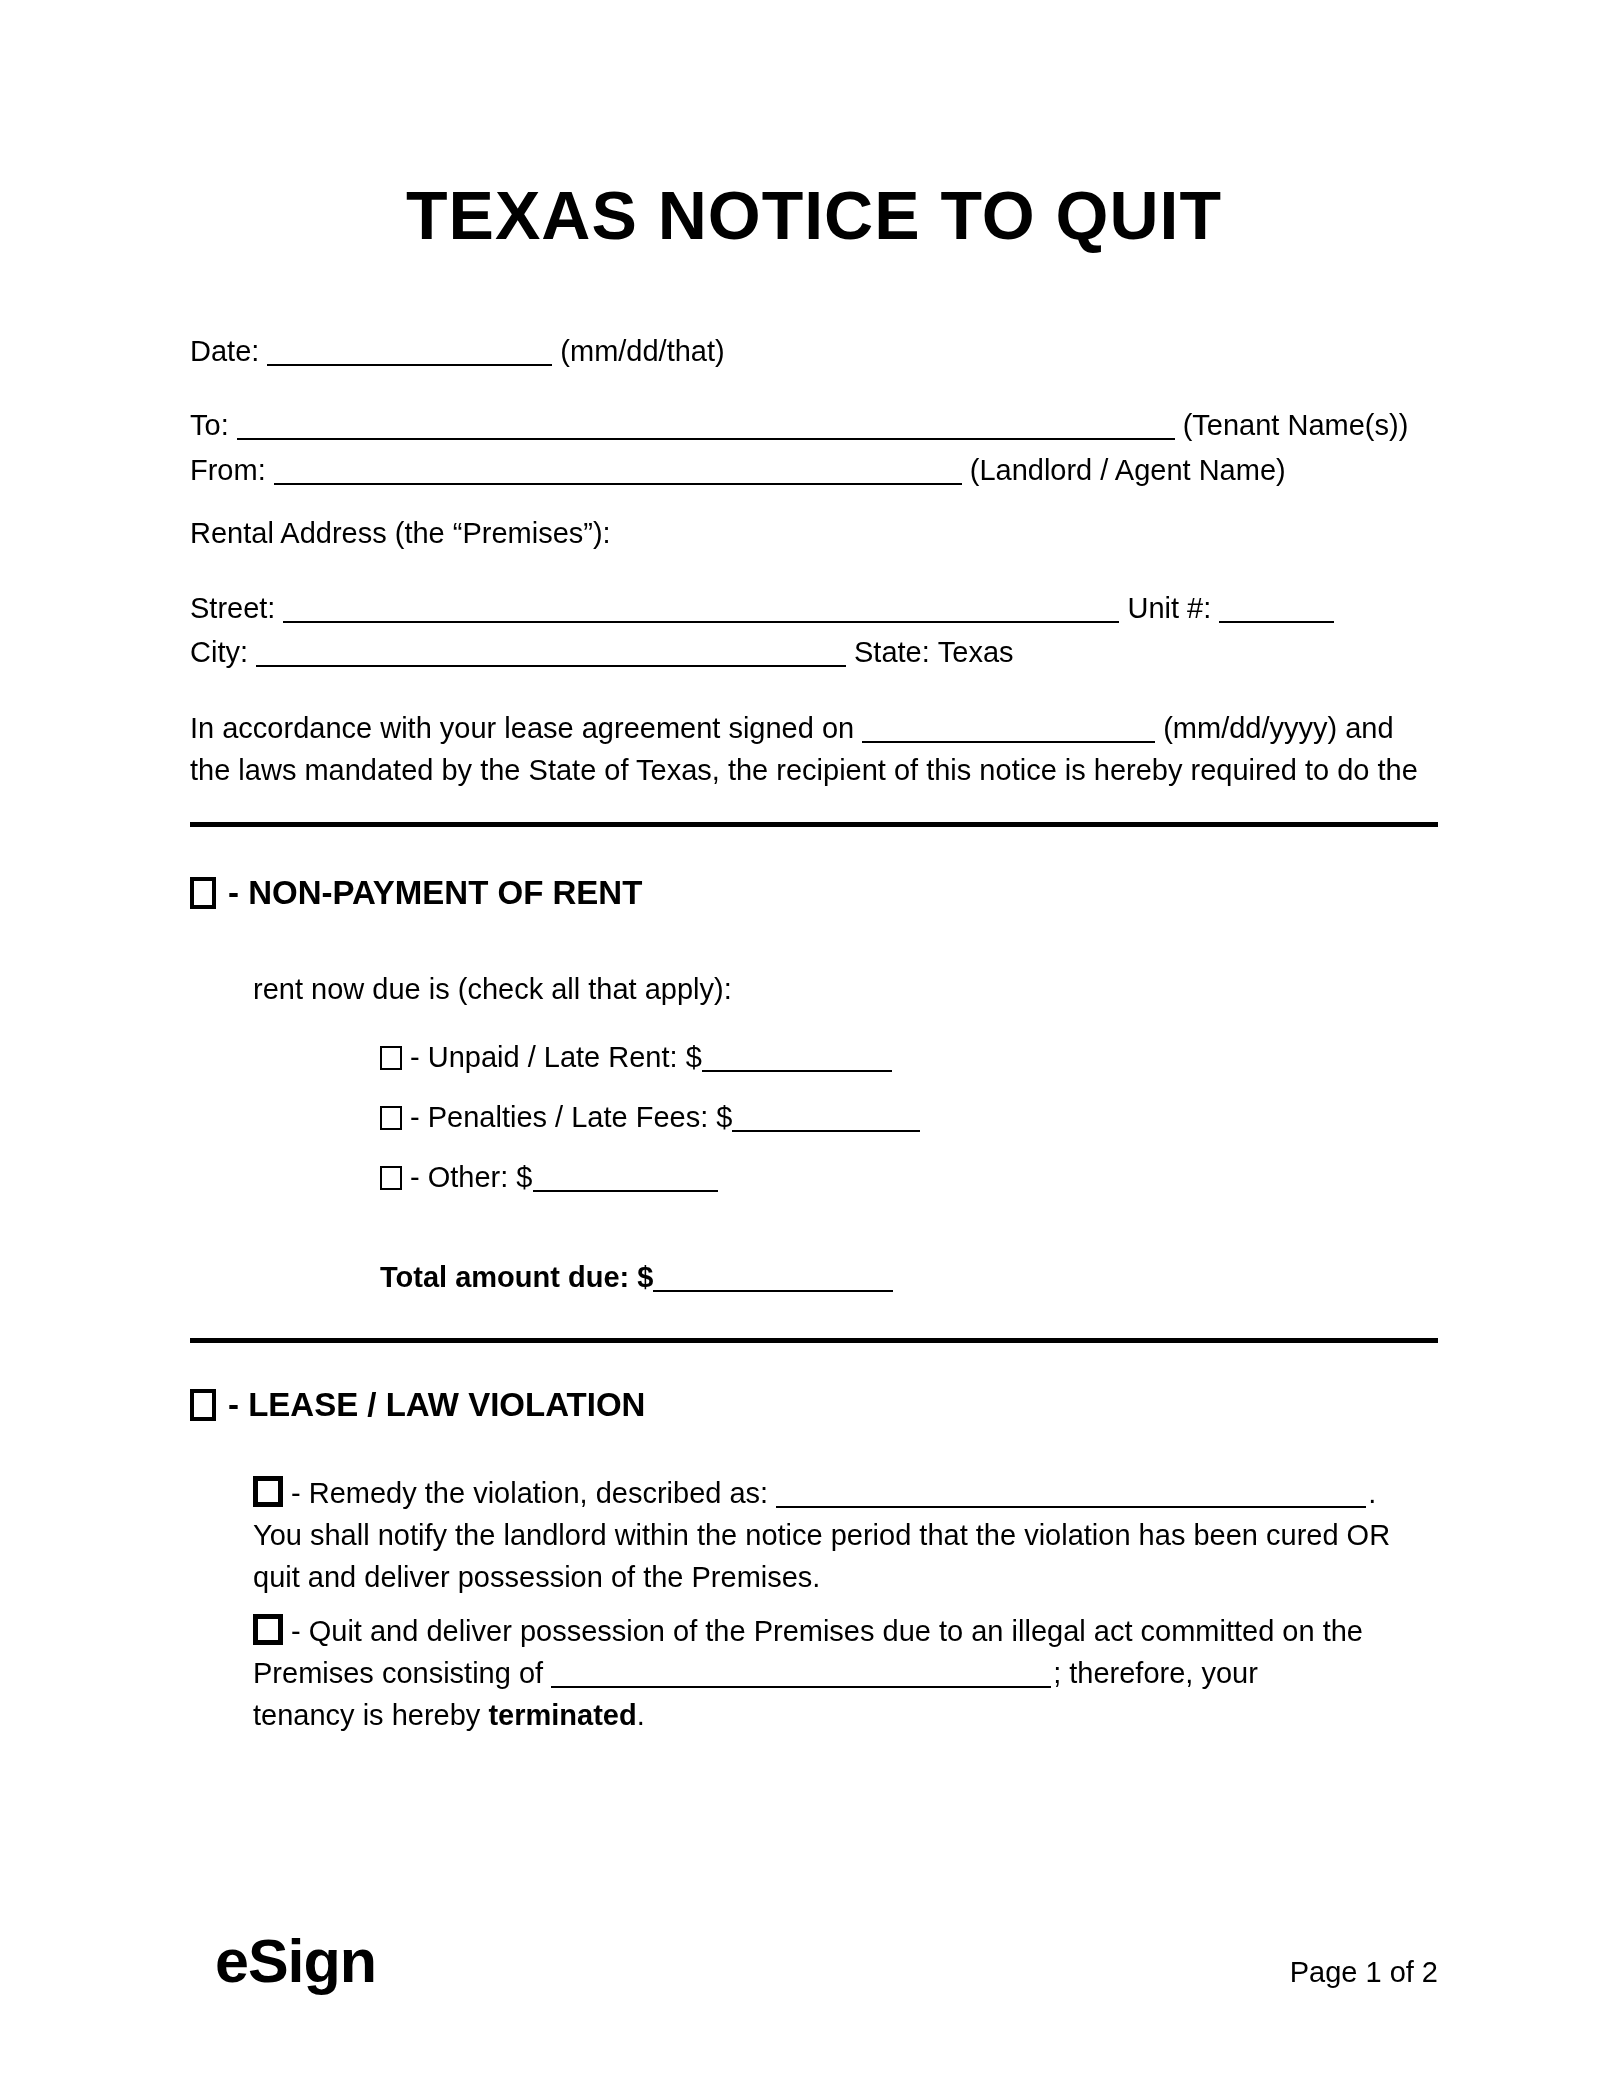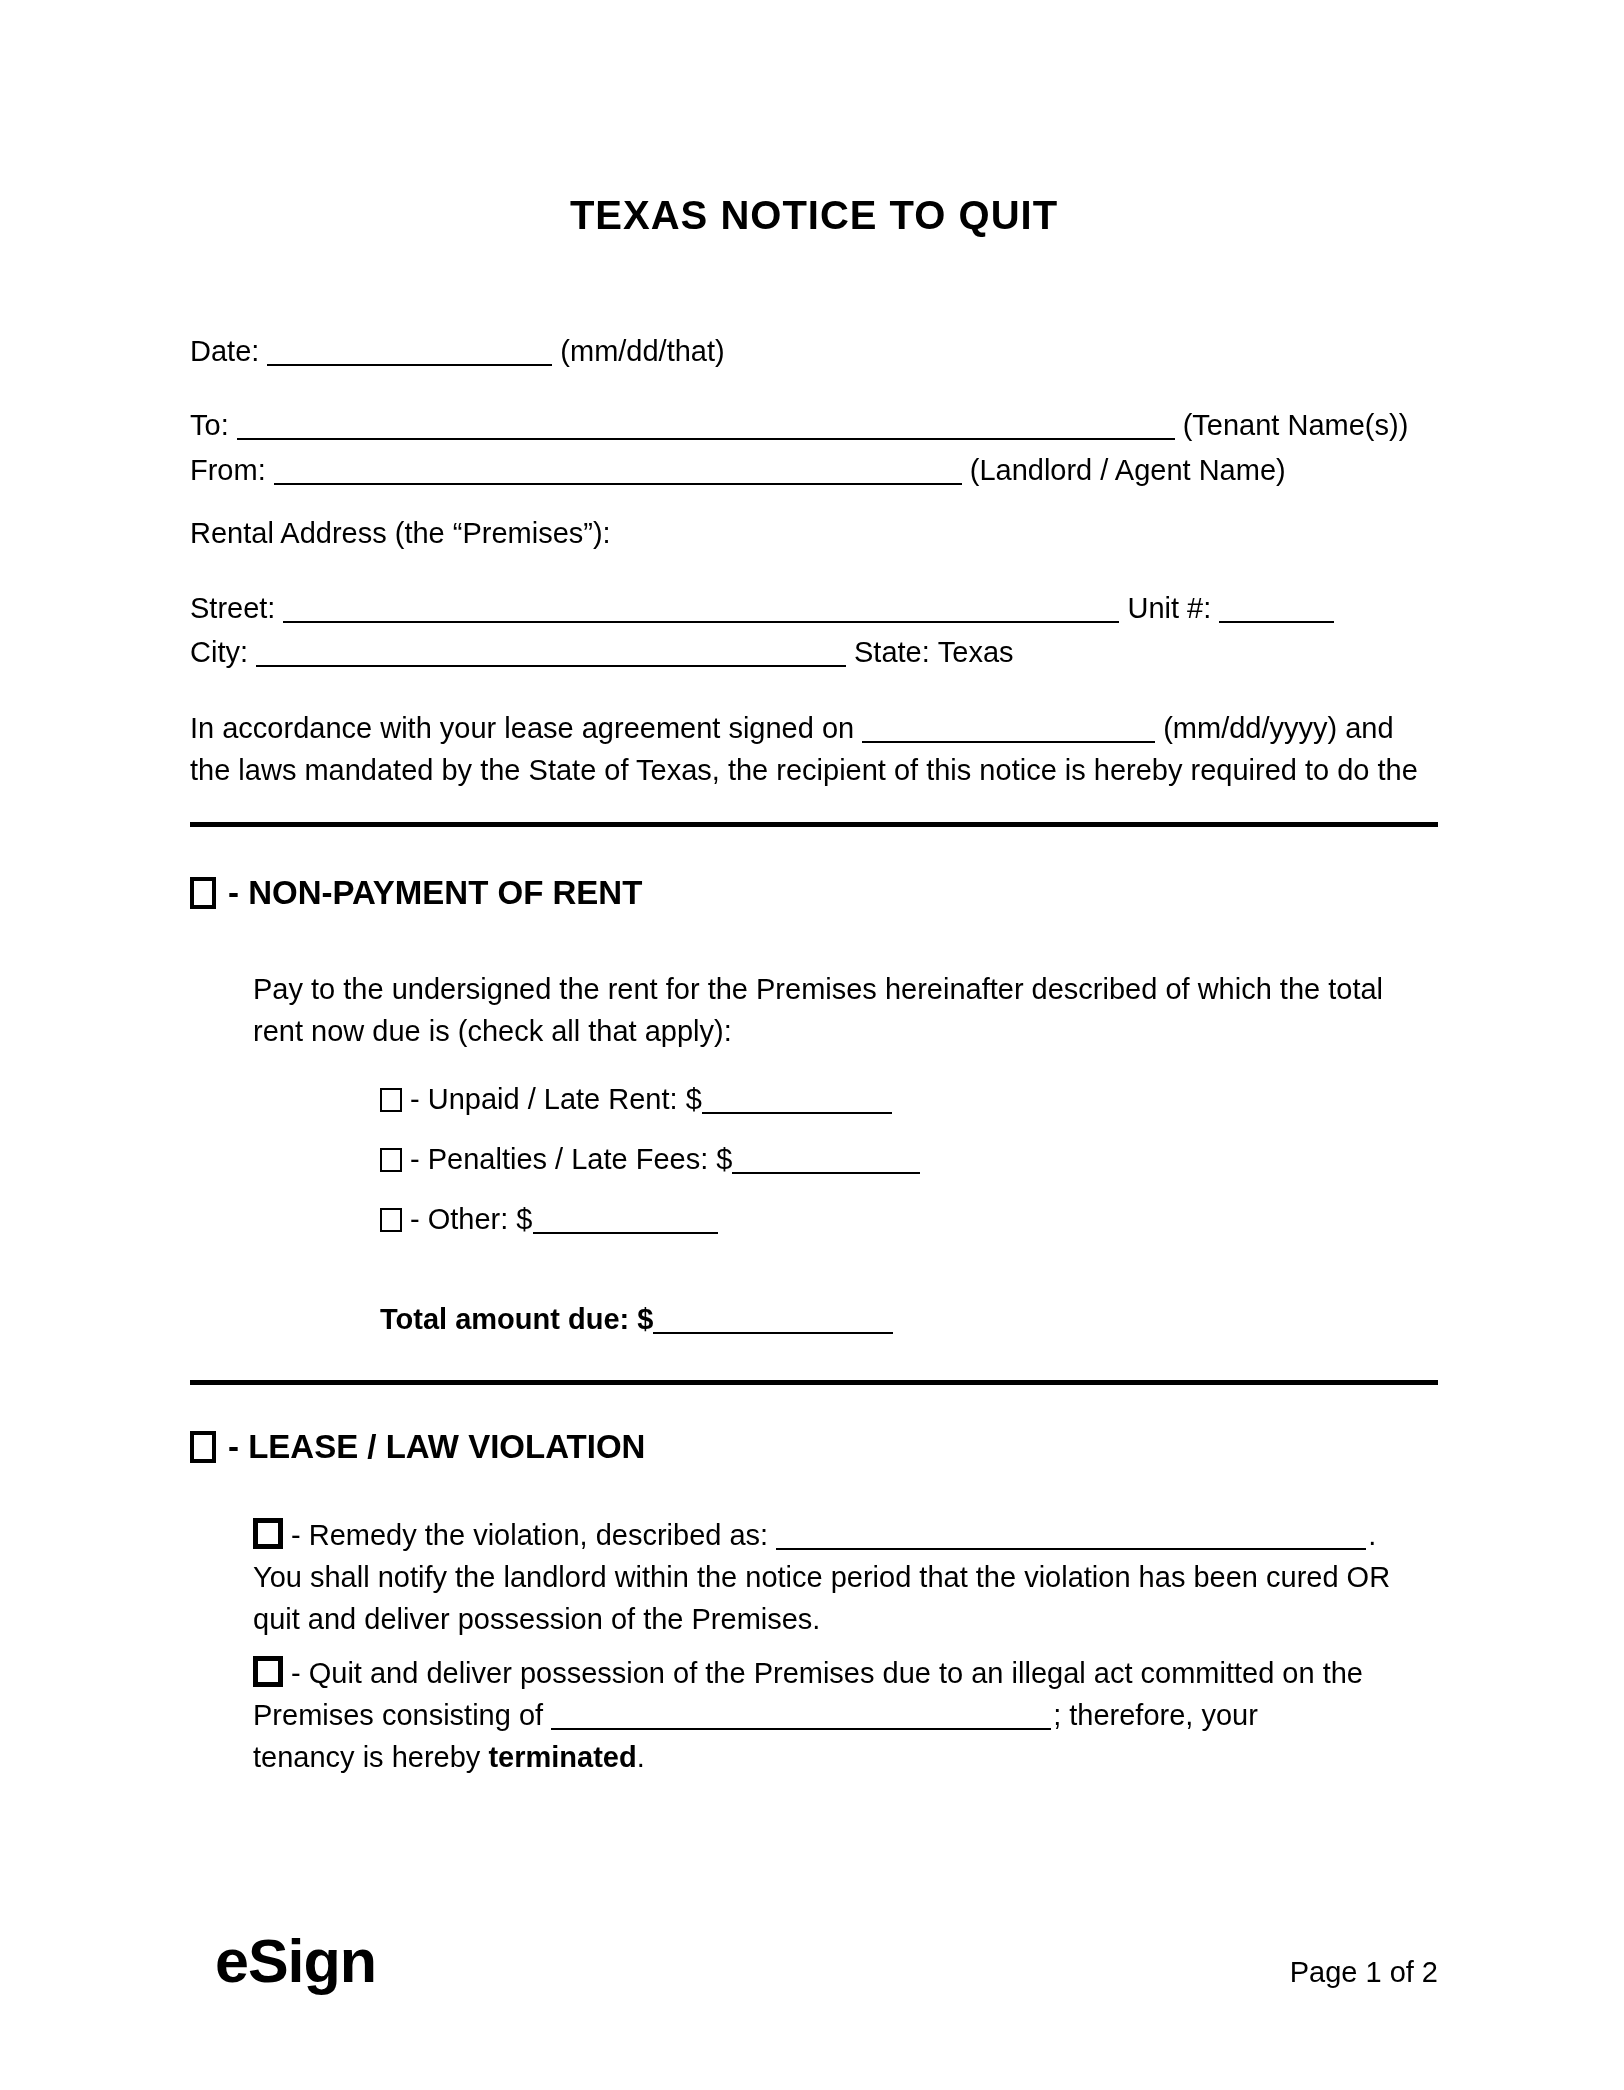--- a/index.html
+++ b/index.html
@@ -3,21 +3,21 @@
 <meta charset="utf-8">
 <style>
   html,body { margin:0; padding:0; background:#ffffff; }
   .page {
     width:1624px; height:2090px; position:relative; background:#fff; color:#000;
     font-family:"Liberation Sans", sans-serif; font-size:29px;
     box-sizing:border-box; padding:0 186px 0 190px; overflow:hidden;
   }
   .title {
     margin:0; padding-top:188px; text-align:center;
-    font-size:40px; line-height:54px; font-weight:bold; letter-spacing:1px;
+    font-size:68px; line-height:54px; font-weight:bold; letter-spacing:1px;
   }
   .line { line-height:42px; white-space:nowrap; }
   .blank {
     display:inline-block; border-bottom:2px solid #000;
     height:20px; vertical-align:-5px; margin:0 8px;
   }
   .blank.ml0 { margin-left:0; }
   .blank.mr0 { margin-right:2px; }
   .row-date   { margin-top:88px; }
   .row-to     { margin-top:32px; }
@@ -96,21 +96,20 @@
     <div class="line">the laws mandated by the State of Texas, the recipient of this notice is hereby required to do the</div>
   </div>
 
   <hr class="rule rule1">
 
   <div class="section-head head1">
     <span class="cb-head"></span><span>- NON-PAYMENT OF RENT</span>
   </div>
 
   <div class="sec-intro">
-    <div class="line">Pay to the undersigned the rent for the Premises hereinafter described of which the total</div>
     <div class="line">rent now due is (check all that apply):</div>
   </div>
 
   <div class="line item-row item-first">
     <span class="cb-small"></span><span>- Unpaid / Late Rent: $</span><span class="blank ml0" style="width:190px"></span>
   </div>
 
   <div class="line item-row item-next">
     <span class="cb-small"></span><span>- Penalties / Late Fees: $</span><span class="blank ml0" style="width:188px"></span>
   </div>

